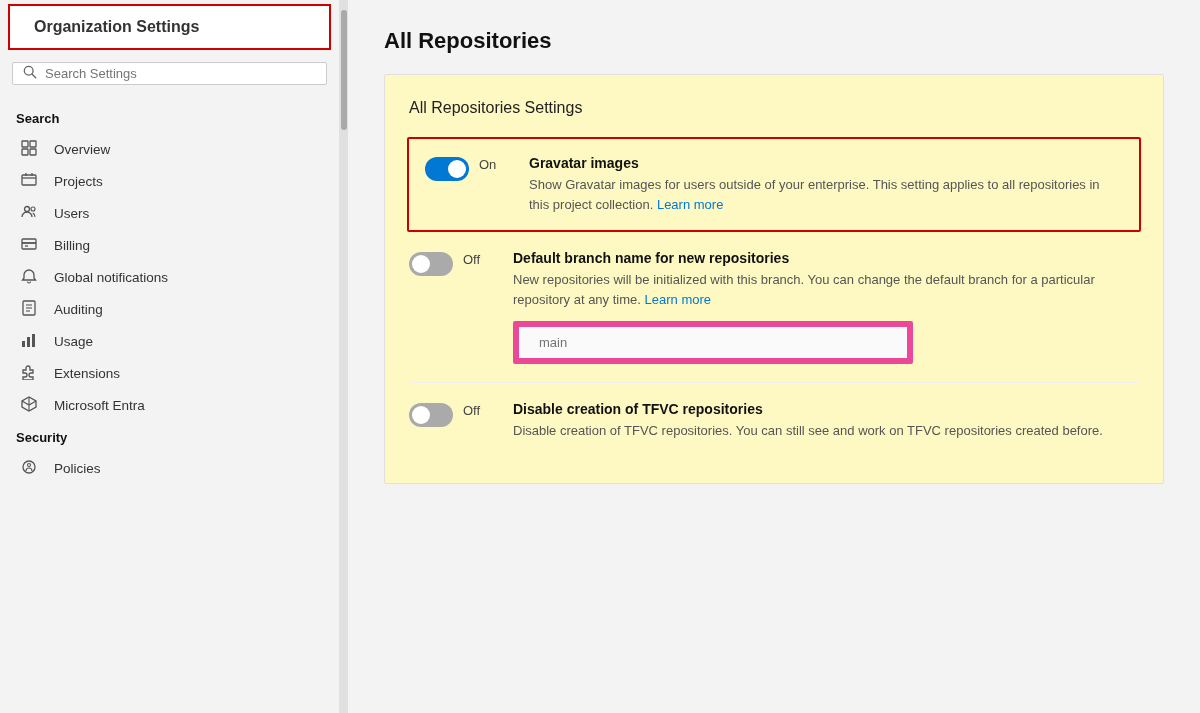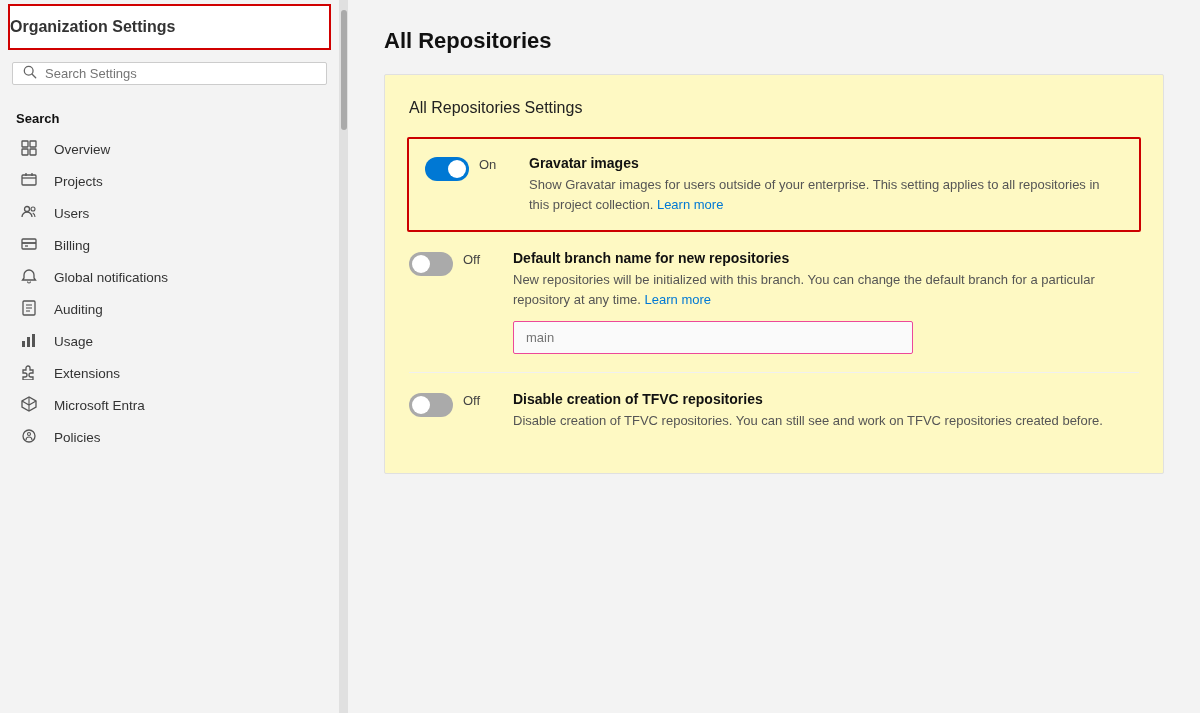--- a/index.html
+++ b/index.html
@@ -21,21 +21,21 @@
       border-right: 1px solid #e0e0e0;
       display: flex;
       flex-direction: column;
       overflow-y: auto;
       overflow-x: hidden;
     }
 
     .sidebar-title {
       font-size: 16px;
       font-weight: 600;
-      padding: 12px 0;
+      padding: 12px 24px;
       border: 2px solid #d00000;
       margin: 4px 8px 8px 8px;
       background: #fff;
       letter-spacing: 0;
     }
 
     .search-box {
       margin: 4px 12px 16px 12px;
       display: flex;
       align-items: center;
@@ -205,23 +205,23 @@
     }
     .learn-more {
       color: #0078d4;
       text-decoration: none;
       cursor: pointer;
     }
 
     .branch-input {
       margin-top: 12px;
       width: 400px;
-      border: 1px solid #ec4899;
+      border: 6px solid #ec4899;
       border-radius: 2px;
-      padding: 8px 12px;
+      padding: 8px 20px;
       font-size: 13px;
       color: #999;
       background: #fafafa;
       outline: none;
     }
   </style>
 </head>
 <body>
 
 <div class="sidebar">
@@ -331,20 +331,21 @@
   <div class="nav-item">
     <span class="nav-icon">
       <svg width="16" height="16" viewBox="0 0 16 16" fill="none">
         <path d="M8 1L1 5v6l7 4 7-4V5z" stroke="#555" stroke-width="1.3"></path>
         <path d="M8 1v14M1 5l7 4 7-4" stroke="#555" stroke-width="1.1"></path>
       </svg>
     </span>
     <span>Microsoft Entra</span>
   </div>
 
+  <div class="section-label">Security</div>
 
   <div class="nav-item">
     <span class="nav-icon">
       <svg width="16" height="16" viewBox="0 0 16 16" fill="none">
         <circle cx="8" cy="8" r="6" stroke="#555" stroke-width="1.3"></circle>
         <circle cx="8" cy="6" r="1.5" stroke="#555" stroke-width="1.1"></circle>
         <path d="M5 12c0-1.66 1.34-3 3-3s3 1.34 3 3" stroke="#555" stroke-width="1.1"></path>
       </svg>
     </span>
     <span>Policies</span>

